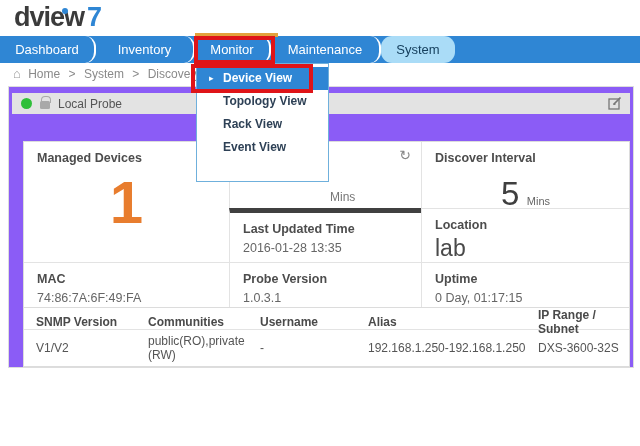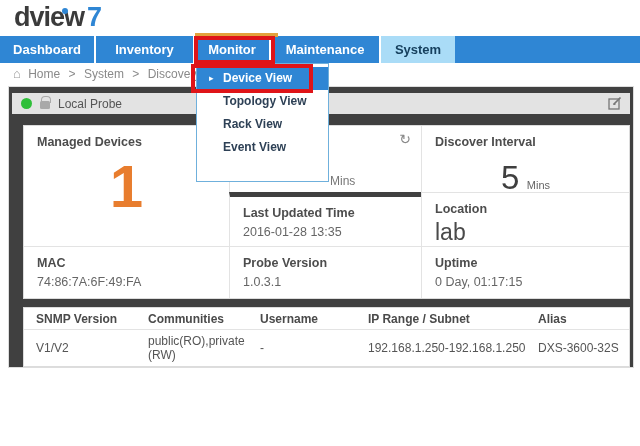--- a/index.html
+++ b/index.html
@@ -7,43 +7,43 @@
   .screen { position:relative; width:640px; height:446px; background:#fff; overflow:hidden; }
 
   
   .header { position:absolute; left:0; top:0; width:640px; height:36px; background:#fff; }
   .logo { position:absolute; left:14px; top:2px; font-size:27px; font-weight:bold; letter-spacing:-1px; color:#3b3b3b; }
   .logo .seven { color:#2f86d4; margin-left:3px; }
   .logo-idot { position:absolute; left:48px; top:6px; width:6px; height:6px; border-radius:50%; background:#2f86d4; }
 
   
   .nav { position:absolute; left:0; top:36px; width:640px; height:27px; background:#2f86d4; display:flex; }
-  .tab { height:27px; line-height:27px; text-align:center; color:#fff; font-size:13px; font-weight:bold; border-right:2px solid #fff; cursor:pointer; }
+  .tab { height:27px; line-height:27px; text-align:center; color:#fff; font-size:13px; font-weight:normal; border-right:2px solid #fff; cursor:pointer;border-radius:11px; }
   .tab:nth-child(1){width:96px;} .tab:nth-child(2){width:99px;} .tab:nth-child(3){width:76px;}
   .tab:nth-child(4){width:110px;} .tab:nth-child(5){width:74px; border-right:none;}
   .tab.active { background:#aadcf7; color:#16405e; }
 
   
   .breadcrumb { position:absolute; left:13px; top:66px; font-size:12px; color:#8a8a8a; }
   .breadcrumb .home-ic { font-size:13px; margin-right:4px; color:#9a9a9a; }
   .breadcrumb .sep { margin:0 5px; }
   .breadcrumb .bc-item { cursor:pointer; }
 
   
-  .content { position:absolute; left:8px; top:86px; width:626px; height:282px; background:#404040; border:1px solid #ddd; }
+  .content { position:absolute; left:8px; top:86px; width:626px; height:282px; background:#8b5cf6; border:1px solid #ddd; }
 
   .probe-bar { position:absolute; left:3px; top:6px; width:618px; height:21px; background:#e3e3e3; }
   .status-dot { position:absolute; left:9px; top:5px; width:11px; height:11px; border-radius:50%; background:#2fbf3a; }
   .lock { position:absolute; left:28px; top:8px; width:10px; height:8px; background:#a9a9a9; border-radius:1.5px; }
   .lock::before { content:''; position:absolute; top:-5px; left:1px; width:8px; height:6px; border:1.5px solid #a9a9a9; border-bottom:none; border-radius:4px 4px 0 0; }
   .probe-title { position:absolute; left:46px; top:4px; font-size:12px; color:#555; }
   .edit-ic { position:absolute; right:8px; top:3px; cursor:pointer; }
 
   
-  .card { position:absolute; left:14px; top:38px; width:607px; height:174px; background:#fff; border:1px solid #dcdcdc; display:grid; grid-template-columns:205px 192px 1fr; grid-template-rows:66px 54px 1fr; }
+  .card { position:absolute; left:14px; top:54px; width:607px; height:174px; background:#fff; border:1px solid #dcdcdc; display:grid; grid-template-columns:205px 192px 1fr; grid-template-rows:66px 54px 1fr; }
   .cell { position:relative; padding:9px 13px; overflow:hidden; }
   .cell .lbl { font-size:12.5px; font-weight:bold; color:#4d4d4d; }
   .cell .val { font-size:12.5px; color:#666; margin-top:5px; }
   .c-managed { grid-column:1; grid-row:1 / 3; }
   .c-hidden  { grid-column:2; grid-row:1; border-left:1px solid #e3e3e3; }
   .c-interval{ grid-column:3; grid-row:1; border-left:1px solid #e3e3e3; }
   .c-updated { grid-column:2; grid-row:2; border-left:1px solid #e3e3e3; border-top:5px solid #404040; }
   .c-location{ grid-column:3; grid-row:2; border-left:1px solid #e3e3e3; border-top:1px solid #e3e3e3; }
   .c-mac     { grid-column:1; grid-row:3; border-top:1px solid #e3e3e3; }
   .c-version { grid-column:2; grid-row:3; border-left:1px solid #e3e3e3; border-top:1px solid #e3e3e3; }
@@ -159,22 +159,22 @@
         <div class="lbl">Uptime</div>
         <div class="val">0 Day, 01:17:15</div>
       </div>
     </div>
 
     <div class="tbl">
       <div class="tr head">
         <div class="td">SNMP Version</div>
         <div class="td">Communities</div>
         <div class="td">Username</div>
+        <div class="td">Alias</div>
         <div class="td">IP Range / Subnet</div>
-        <div class="td">Alias</div>
       </div>
       <div class="tr row">
         <div class="td">V1/V2</div>
         <div class="td wrap">public(RO),private(RW)</div>
         <div class="td">-</div>
         <div class="td">192.168.1.250-192.168.1.250</div>
         <div class="td">DXS-3600-32S</div>
       </div>
     </div>
   </div>

